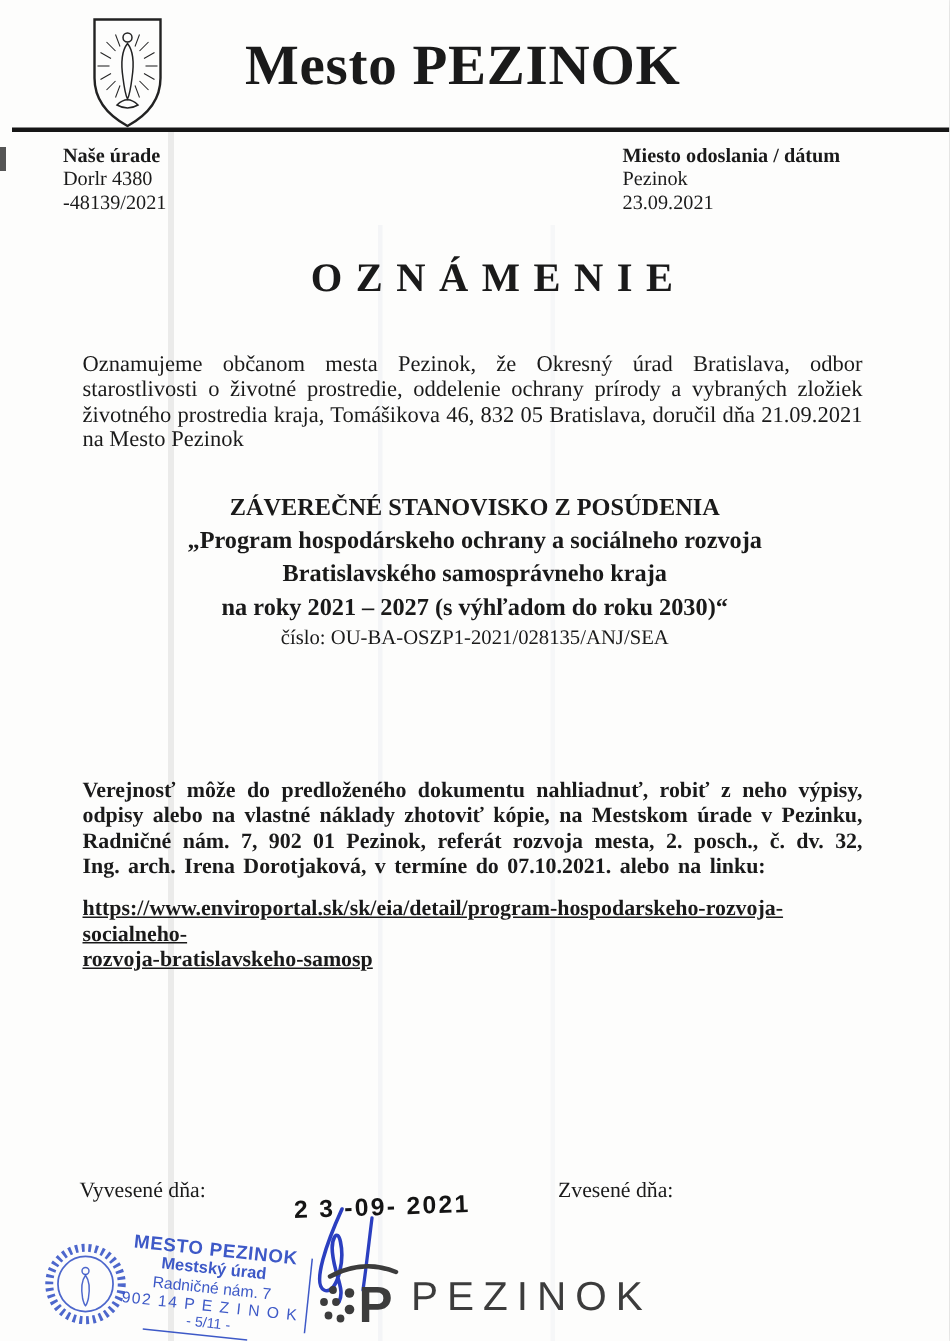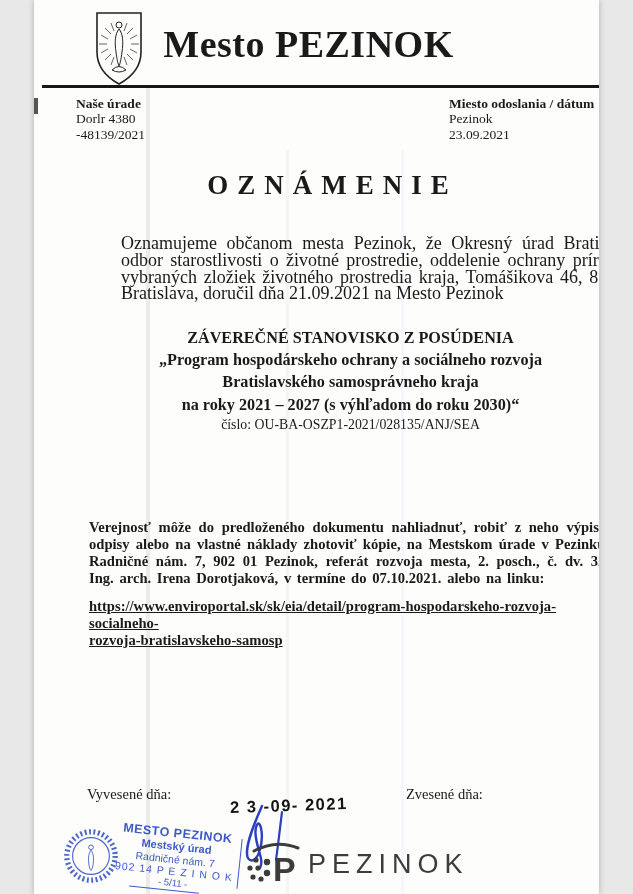--- a/index.html
+++ b/index.html
@@ -1,16 +1,16 @@
 <!DOCTYPE html>
 <html><head>
 <meta charset="utf-8">
 <style>
   html,body{margin:0;padding:0;background:#e8e8e8;}
-  .page{position:relative;width:565px;height:894px;margin:0 auto;background:#fdfdfc;
+  .page{position:relative;width:633px;height:894px;margin:0 auto;background:#fdfdfc;
         font-family:"Liberation Serif", serif;color:#1a1a1a;overflow:hidden;
         box-shadow:0 0 6px rgba(0,0,0,.25);}
   .abs{position:absolute;}
   
   .fold-line{left:112px;top:88px;bottom:0;width:4px;background:rgba(110,110,110,.12);}
   .streak-a{left:252px;top:150px;bottom:0;width:3px;background:rgba(130,145,190,.07);}
   .streak-b{left:367px;top:150px;bottom:0;width:3px;background:rgba(130,145,190,.06);}
   .edge-smudge{left:0;top:98px;width:4px;height:16px;background:#2b2b2b;opacity:.8;}
   
   .crest{left:60px;top:12px;width:50px;height:74px;}
@@ -20,21 +20,21 @@
   
   .meta-col{top:96px;font-size:13.5px;line-height:15.4px;}
   .meta-col .lbl{font-weight:bold;}
   .col-our{left:42px;}
   .col-handler{left:200px;}
   .col-place{left:415px;}
   .meta-small{font-size:13px;}
   
   .doc-title{left:0;right:0;top:170px;text-align:center;font-size:27px;font-weight:bold;letter-spacing:9px;margin-left:32px;}
   
-  .intro{left:55px;width:520px;top:235px;font-size:18px;line-height:16.8px;text-align:justify;margin-left:32px;}
+  .intro{left:55px;width:520px;top:235px;font-size:15px;line-height:16.8px;text-align:justify;}
   .subject{left:40px;width:553px;top:327px;text-align:center;font-weight:bold;
            font-size:16.2px;line-height:22.2px;}
   .subject .num{font-weight:normal;font-size:13.8px;line-height:18px;}
   .body-par{left:55px;width:520px;top:519px;font-weight:bold;font-size:14.6px;line-height:17px;
             text-align:justify;word-spacing:2px;}
   .link-par{left:55px;width:520px;top:598px;font-weight:bold;font-size:14.6px;line-height:16.8px;}
   .link-line{display:block;text-decoration:underline;}
   
   .posted-label{left:53px;top:786px;font-size:14.5px;}
   .removed-label{left:372px;top:786px;font-size:14.5px;}

